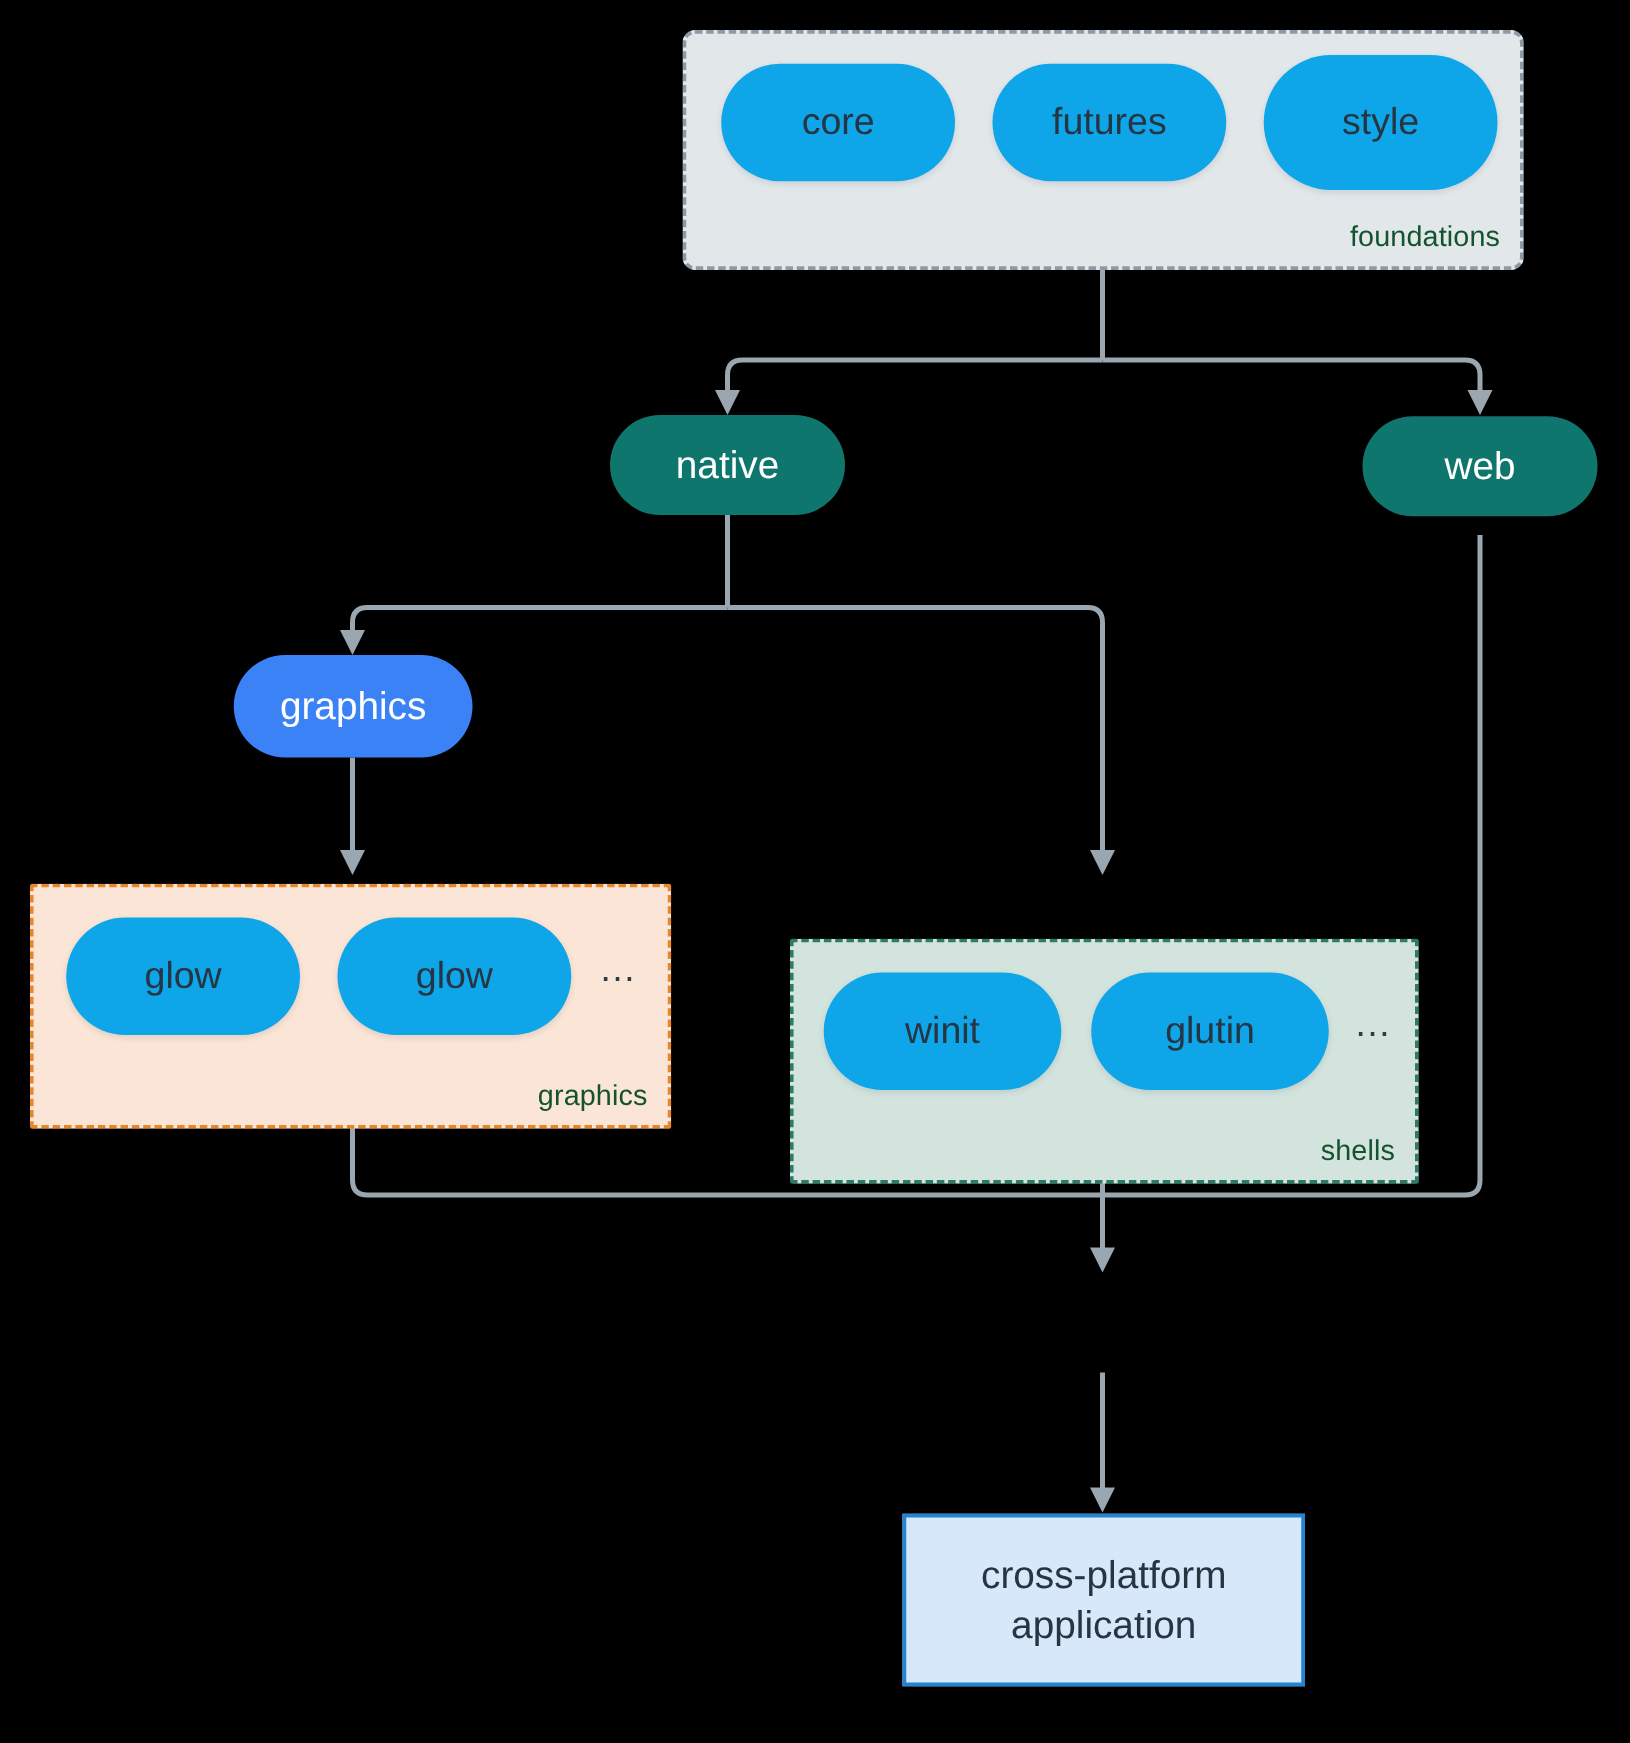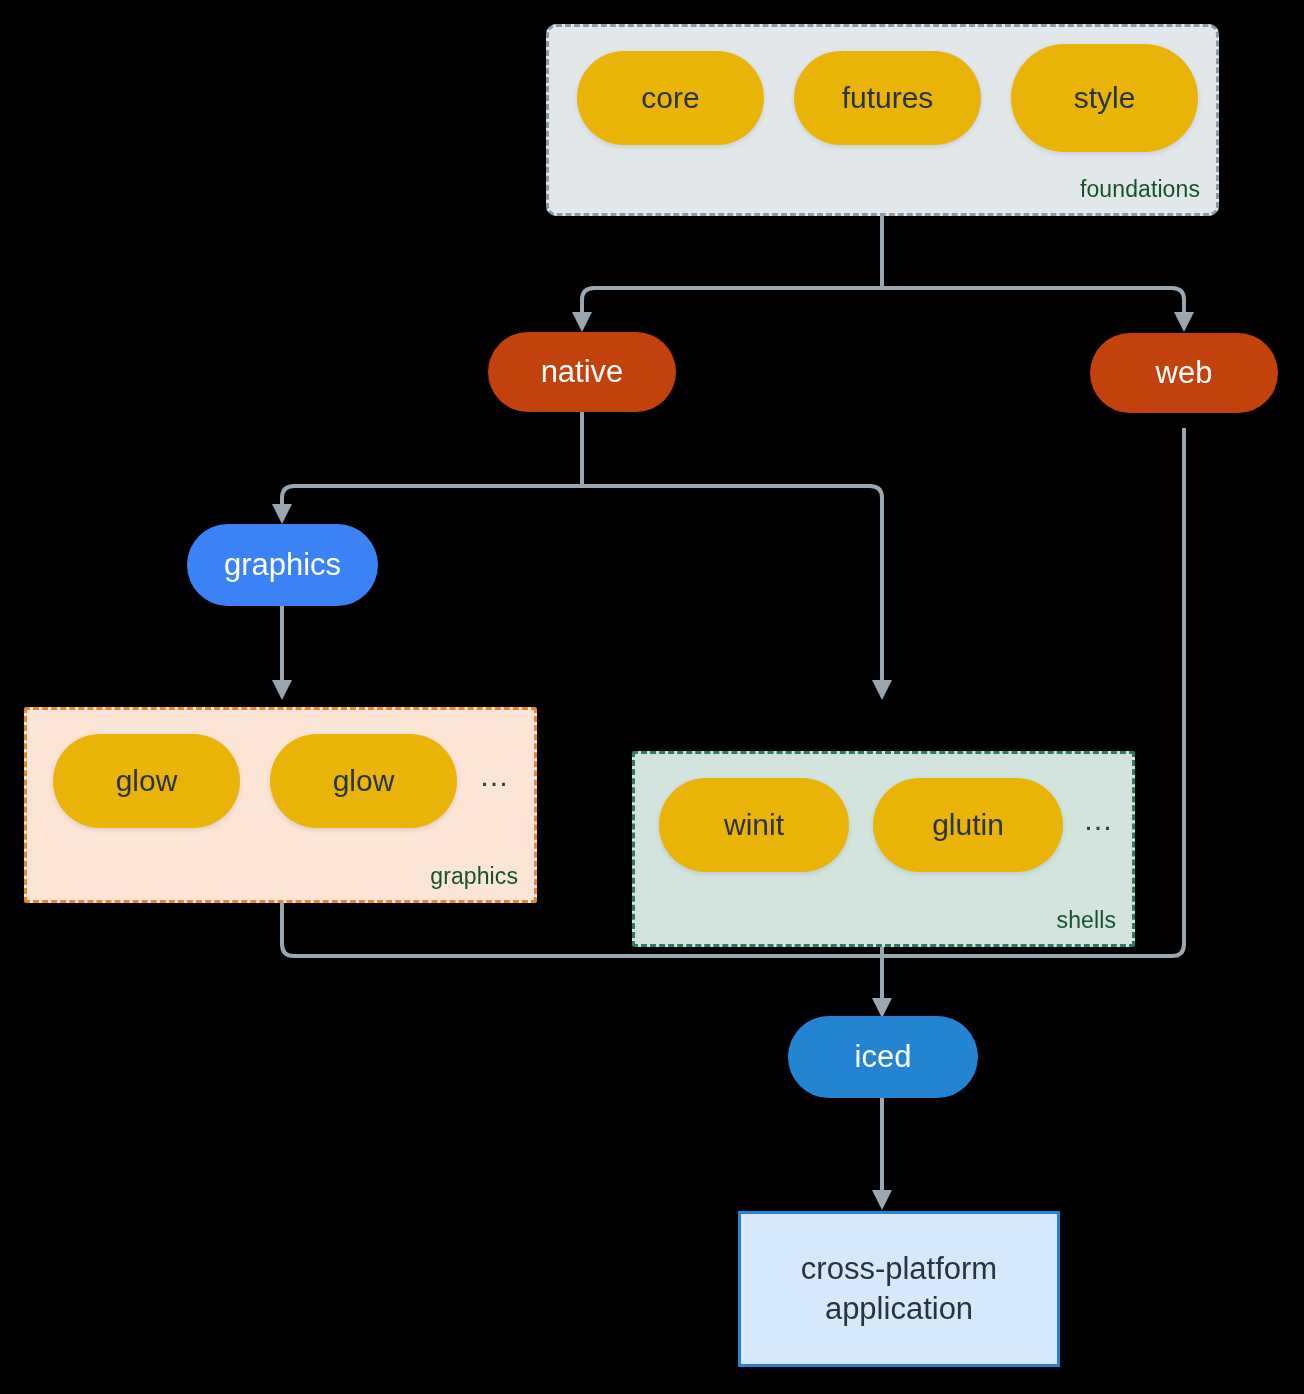--- a/index.html
+++ b/index.html
@@ -66,21 +66,21 @@
   .group-items {
     position: absolute;
     left: 0;
     top: 0;
     display: flex;
     align-items: center;
   }
 
   
   .leaf {
-    background: #eab308;
+    background: #0ea5e9;
     border-radius: 999px;
     display: flex;
     align-items: center;
     justify-content: center;
     color: #263541;
     font-size: 30px;
     box-shadow: 0 2px 5px rgba(35,55,70,0.13);
     box-sizing: border-box;
     white-space: nowrap;
   }
@@ -97,21 +97,21 @@
     position: absolute;
     display: flex;
     align-items: center;
     justify-content: center;
     border-radius: 999px;
     color: #ffffff;
     font-size: 31px;
     box-sizing: border-box;
     white-space: nowrap;
   }
-  .pill-native, .pill-web { background: #c2410c; }
+  .pill-native, .pill-web { background: #0f766e; }
   .pill-graphics { background: #3b82f6; }
   .pill-iced { background: #2384d4; }
 
   
   .node-rect {
     position: absolute;
     background: #d6e8fa;
     border: 3px solid #2384d4;
     box-sizing: border-box;
     display: flex;
@@ -189,20 +189,19 @@
 
   <div class="group group-shells" style="left:632px; top:707px; width:503px; height:196px;">
     <div class="group-items" style="left:24px; top:24px; height:94px;">
       <div class="leaf" style="width:190px;height:94px;">winit</div>
       <div class="leaf" style="width:190px;height:94px;margin-left:24px;">glutin</div>
       <div class="ellipsis" style="margin-left:20px;">…</div>
     </div>
     <div class="group-label">shells</div>
   </div>
 
-  <div class="node-pill pill-iced" style="left:788px; top:1016px; width:190px; height:82px;">iced</div>
-
-  <div class="node-rect" style="left:738px; top:1211px; width:322px; height:156px;text-align:center;">
+
+  <div class="node-rect" style="left:722px; top:1211px; width:322px; height:138px;text-align:center;">
     <span>cross-platform</span>
     <span>application</span>
   </div>
 
 </div>
 
 </body></html>

